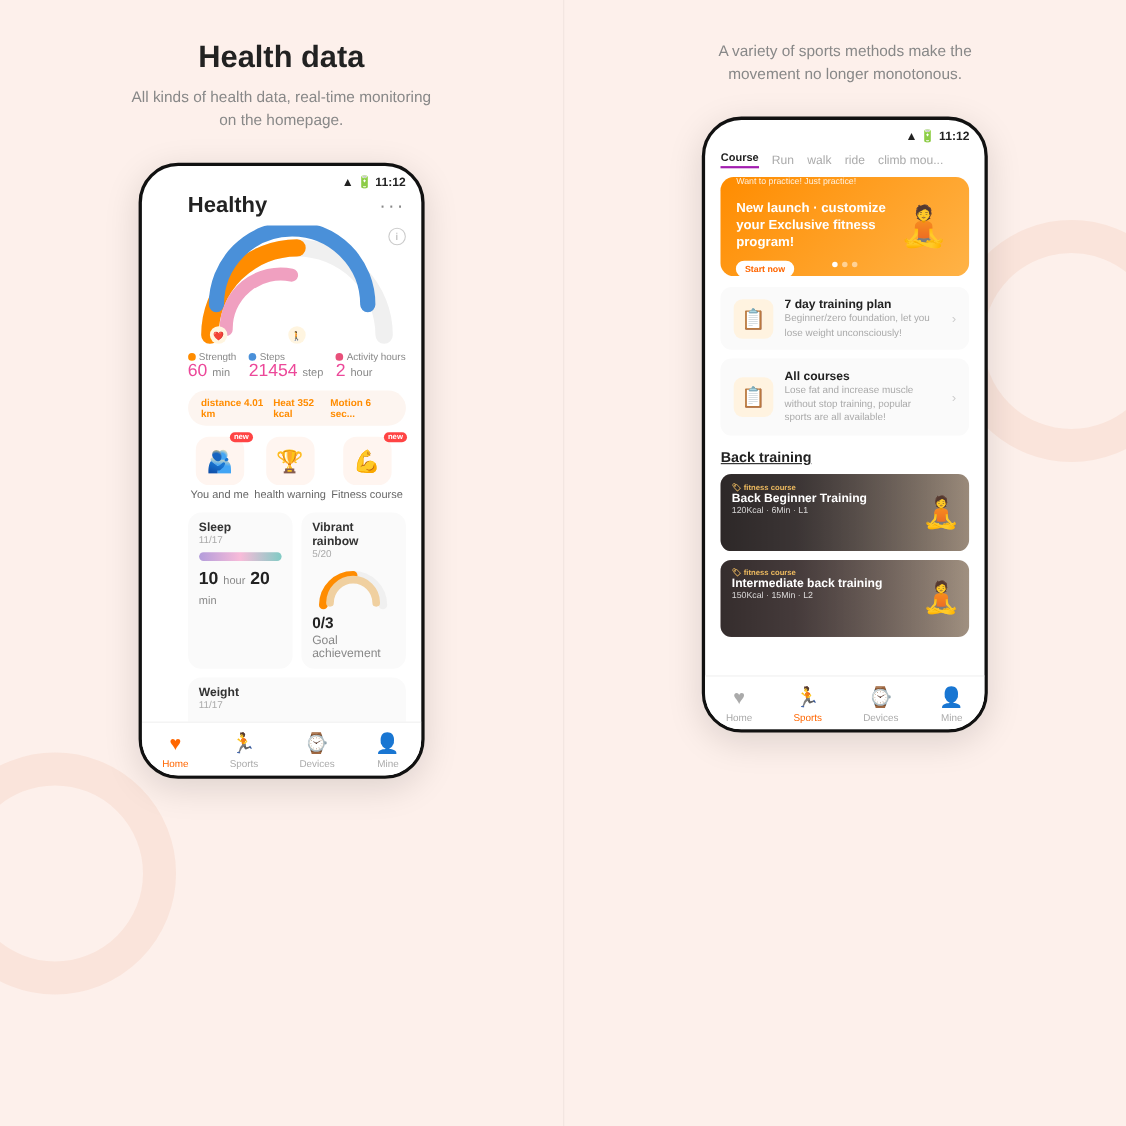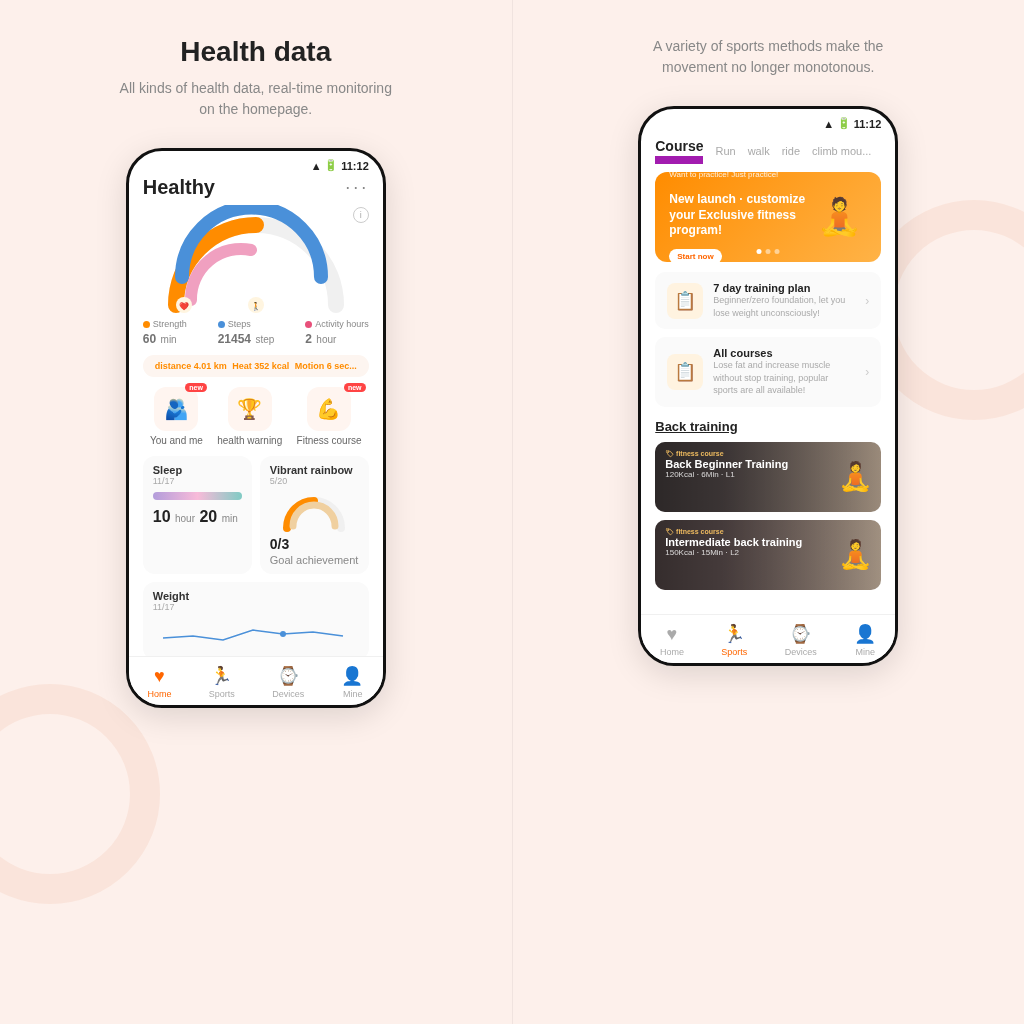--- a/index.html
+++ b/index.html
@@ -80,20 +80,21 @@
       gap: 5px;
     }
 
     .status-icons { display: flex; align-items: center; gap: 3px; }
 
     
     .health-screen {
       padding: 0 14px;
       overflow: hidden;
       height: 100%;
+      margin-left: 28px;
     }
 
     .health-header {
       display: flex;
       justify-content: space-between;
       align-items: center;
       margin-bottom: 6px;
     }
 
     .health-title {
@@ -139,21 +140,21 @@
       color: #888;
       display: flex;
       align-items: center;
       gap: 3px;
     }
     .stat-dot {
       width: 7px; height: 7px;
       border-radius: 50%;
       display: inline-block;
     }
-    .stat-value { font-size: 12px; font-weight: 700; color: #737373; }
+    .stat-value { font-size: 16px; font-weight: 400; color: #ec4899; }
     .stat-unit { font-size: 10px; color: #888; }
 
     
     .info-bar {
       background: #fdf5f0;
       border-radius: 20px;
       padding: 6px 12px;
       display: flex;
       justify-content: space-between;
       font-size: 9px;
@@ -285,22 +286,22 @@
 
     .course-tab {
       font-size: 11px;
       color: #aaa;
       white-space: nowrap;
     }
 
     .course-tab.active {
       color: #222;
       font-weight: 700;
-      font-size: 14px;
-      border-bottom: 8px solid #a21caf;
+      font-size: 10px;
+      border-bottom: 2px solid #a21caf;
       padding-bottom: 2px;
     }
 
     
     .banner {
       margin: 0 14px 10px;
       background: linear-gradient(135deg, #ff8c00, #ffb347);
       border-radius: 12px;
       padding: 14px;
       display: flex;

